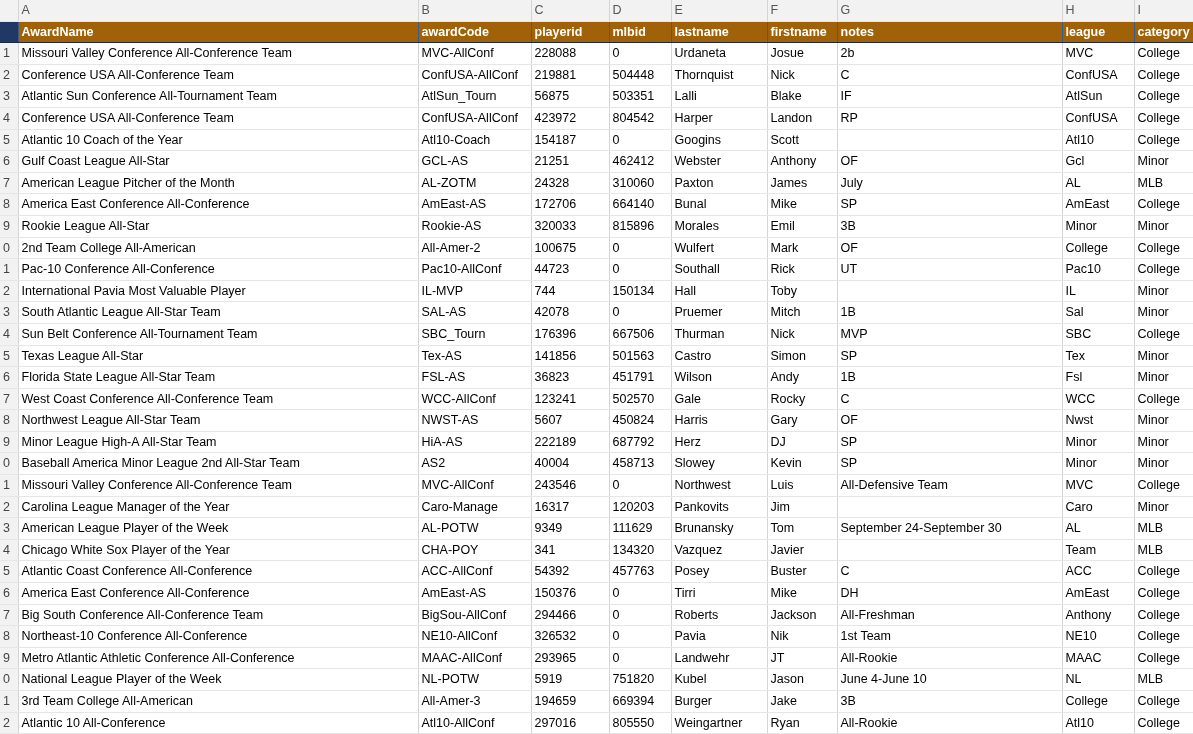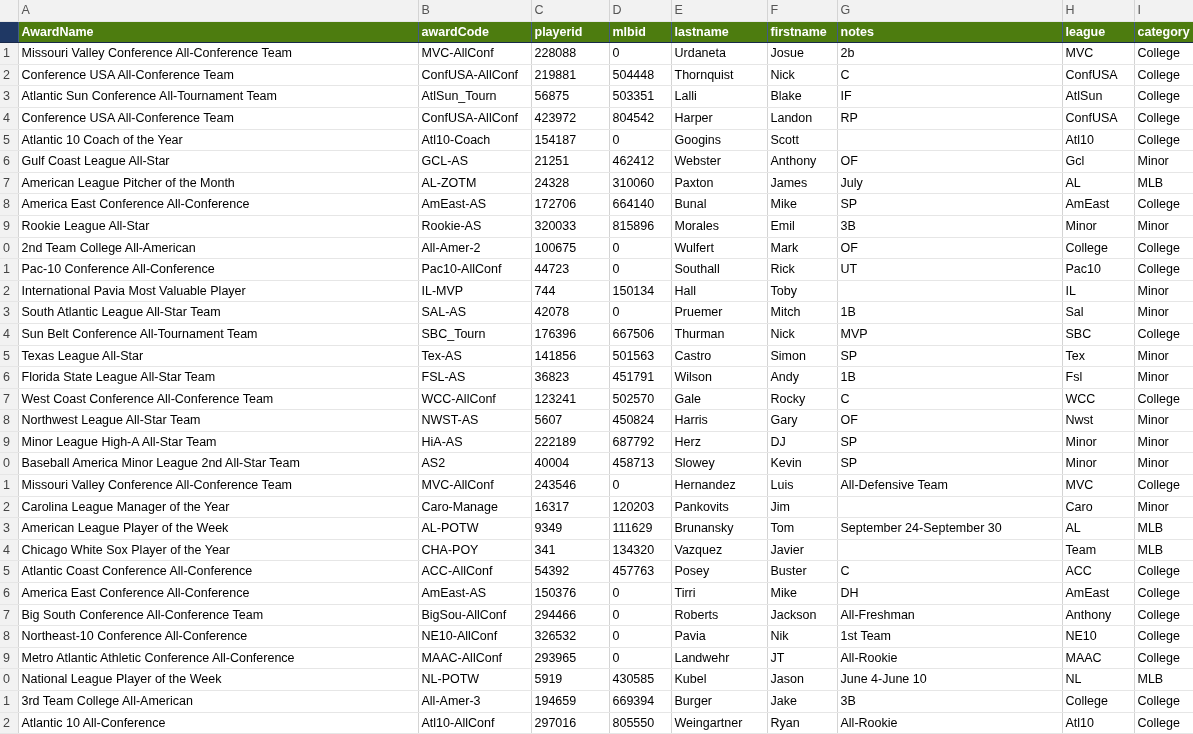--- a/index.html
+++ b/index.html
@@ -57,21 +57,21 @@
   .rownum {
     background: #f2f2f2;
     color: #444;
     text-align: right;
     padding-right: 3px;
     border-right: 1px solid #b8b8b8;
     font-size: 12px;
   }
   
   tr.headrow td {
-    background: #4d7c0f;
+    background: #a16207;
     color: #ffffff;
     font-weight: bold;
     border-right: 1px solid #405a88;
     border-bottom: 1px solid #17284a;
   }
   tr.headrow td.rownum {
     background: #1f3864;
     color: #ffffff;
     font-weight: normal;
   }
@@ -358,21 +358,21 @@
           <td>SP</td>
           <td>Minor</td>
           <td>Minor</td>
         </tr>
         <tr>
           <td class="rownum">1</td>
           <td>Missouri Valley Conference All-Conference Team</td>
           <td>MVC-AllConf</td>
           <td class="num">243546</td>
           <td class="num">0</td>
-          <td>Hernandez</td>
+          <td>Northwest</td>
           <td>Luis</td>
           <td>All-Defensive Team</td>
           <td>MVC</td>
           <td>College</td>
         </tr>
         <tr>
           <td class="rownum">2</td>
           <td>Carolina League Manager of the Year</td>
           <td>Caro-Manage</td>
           <td class="num">16317</td>
@@ -465,21 +465,21 @@
           <td>JT</td>
           <td>All-Rookie</td>
           <td>MAAC</td>
           <td>College</td>
         </tr>
         <tr>
           <td class="rownum">0</td>
           <td>National League Player of the Week</td>
           <td>NL-POTW</td>
           <td class="num">5919</td>
-          <td class="num">430585</td>
+          <td class="num">751820</td>
           <td>Kubel</td>
           <td>Jason</td>
           <td>June 4-June 10</td>
           <td>NL</td>
           <td>MLB</td>
         </tr>
         <tr>
           <td class="rownum">1</td>
           <td>3rd Team College All-American</td>
           <td>All-Amer-3</td>

